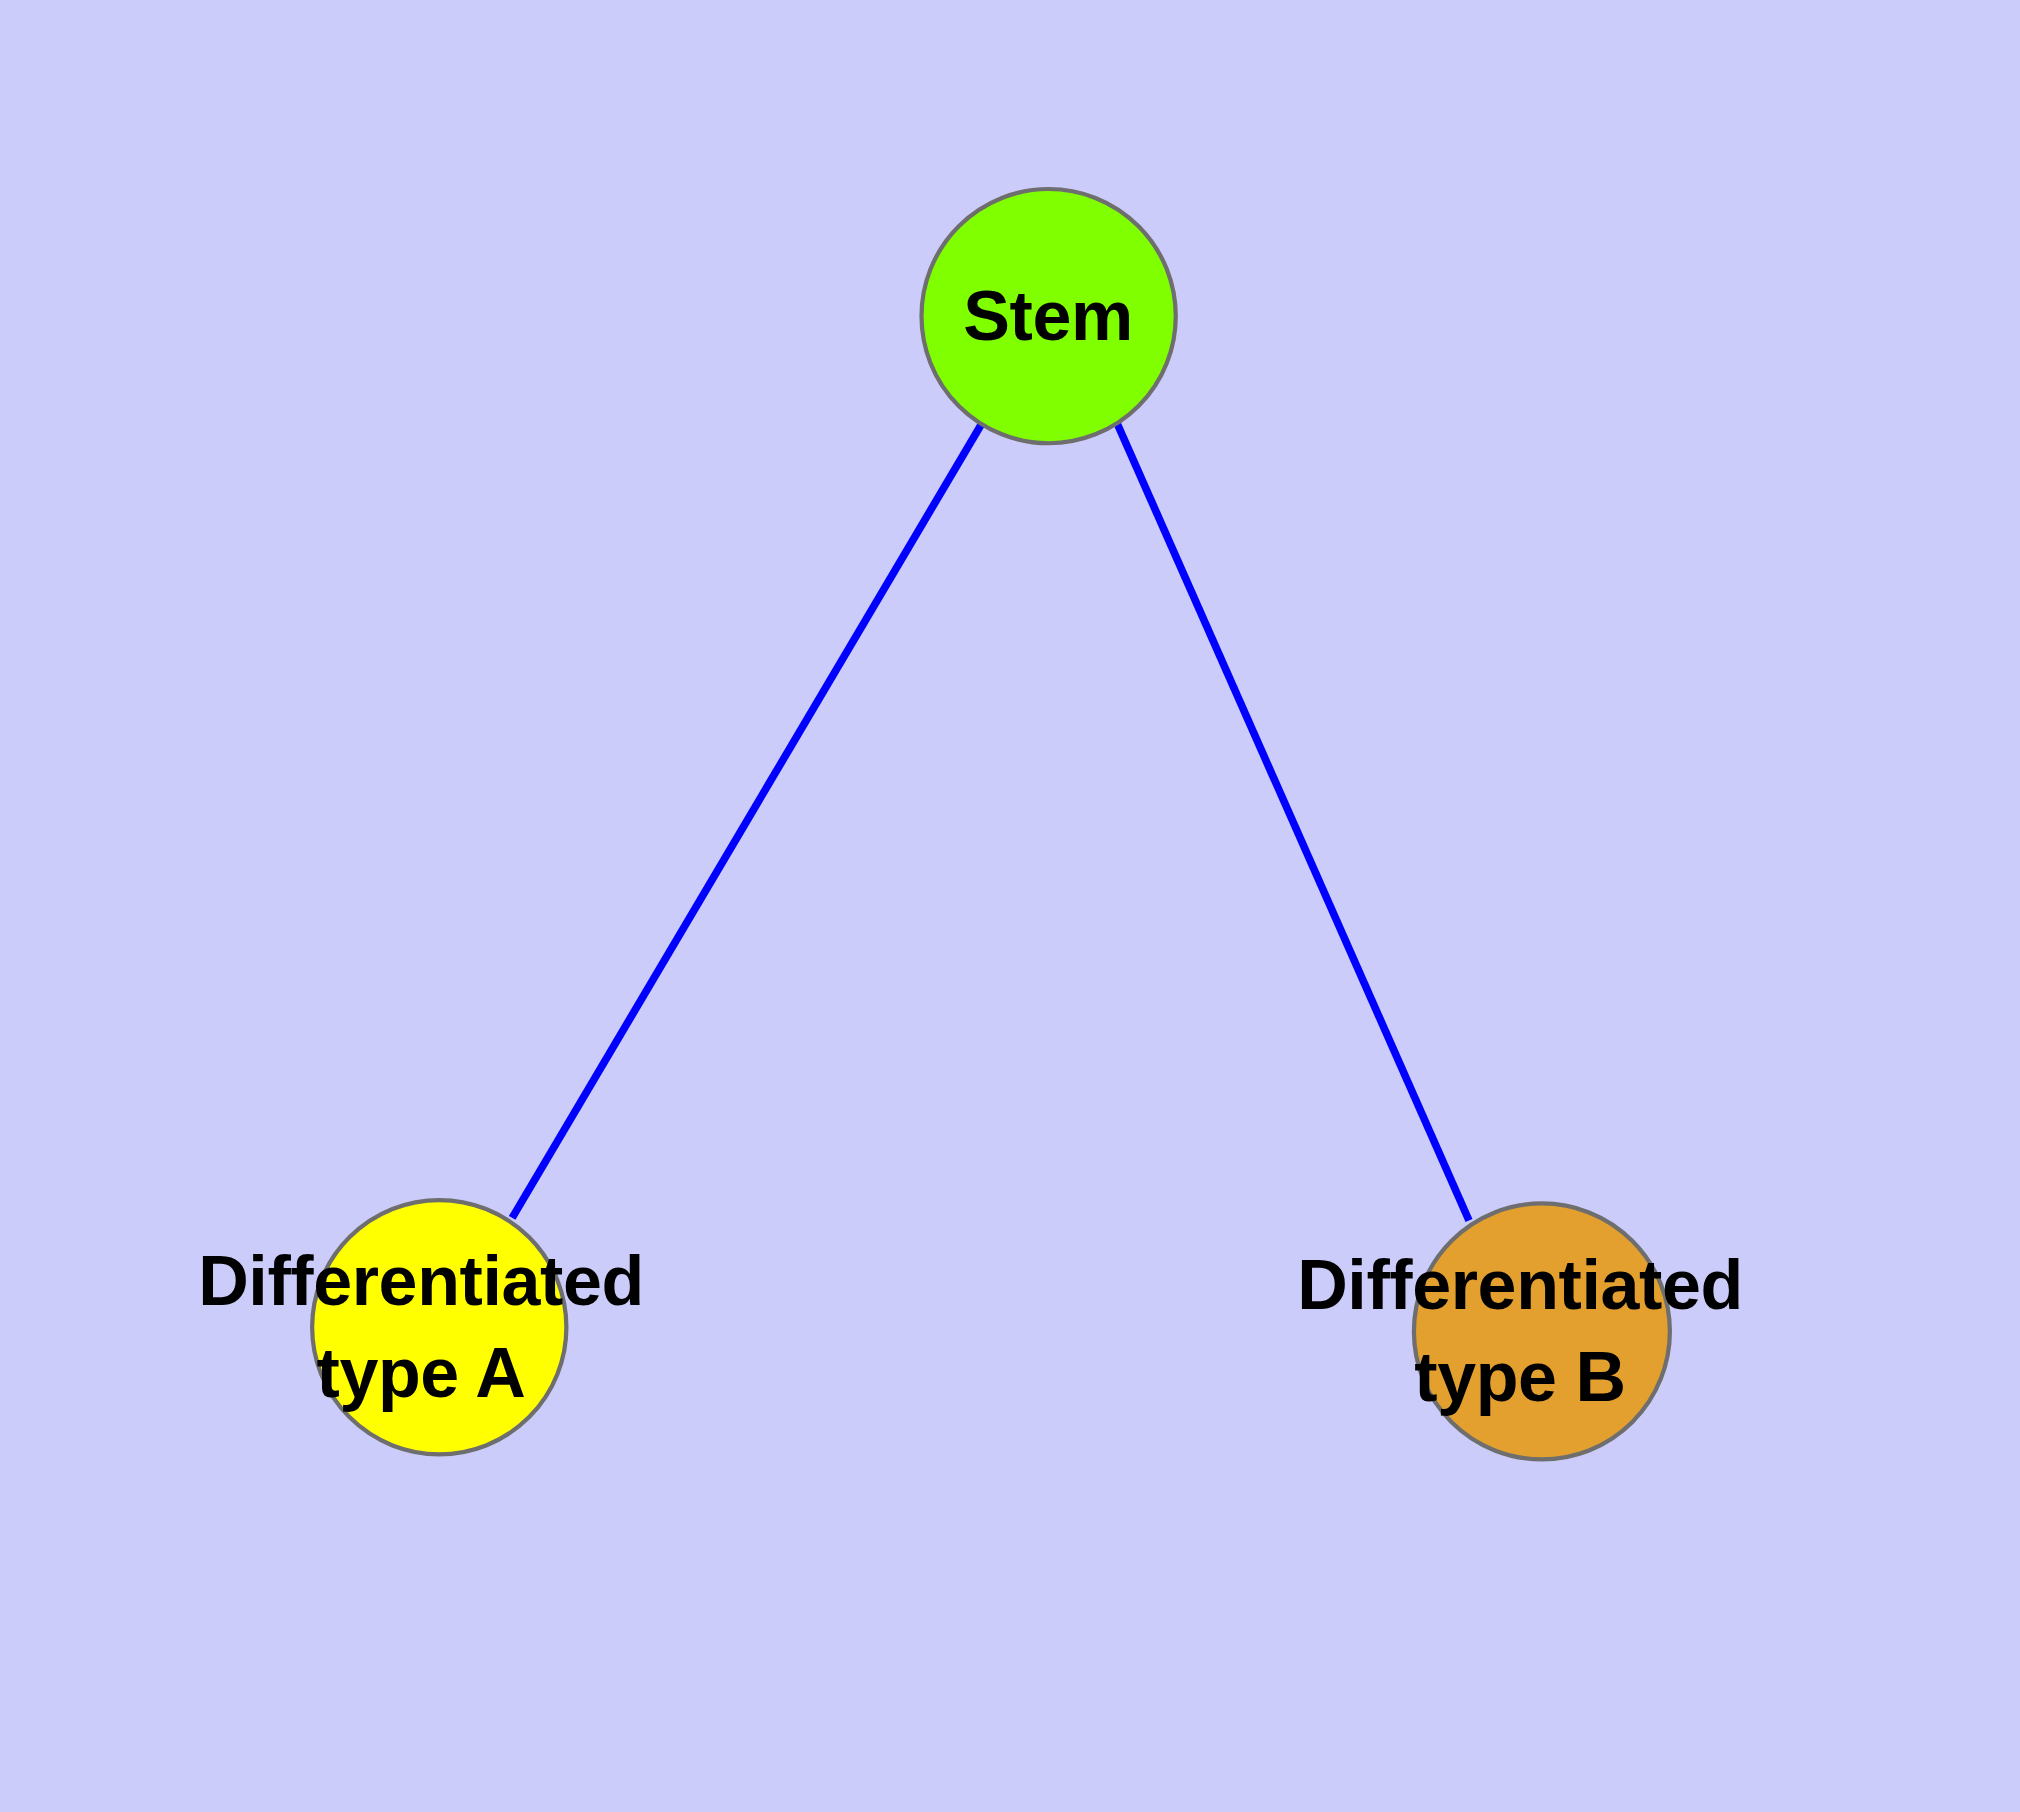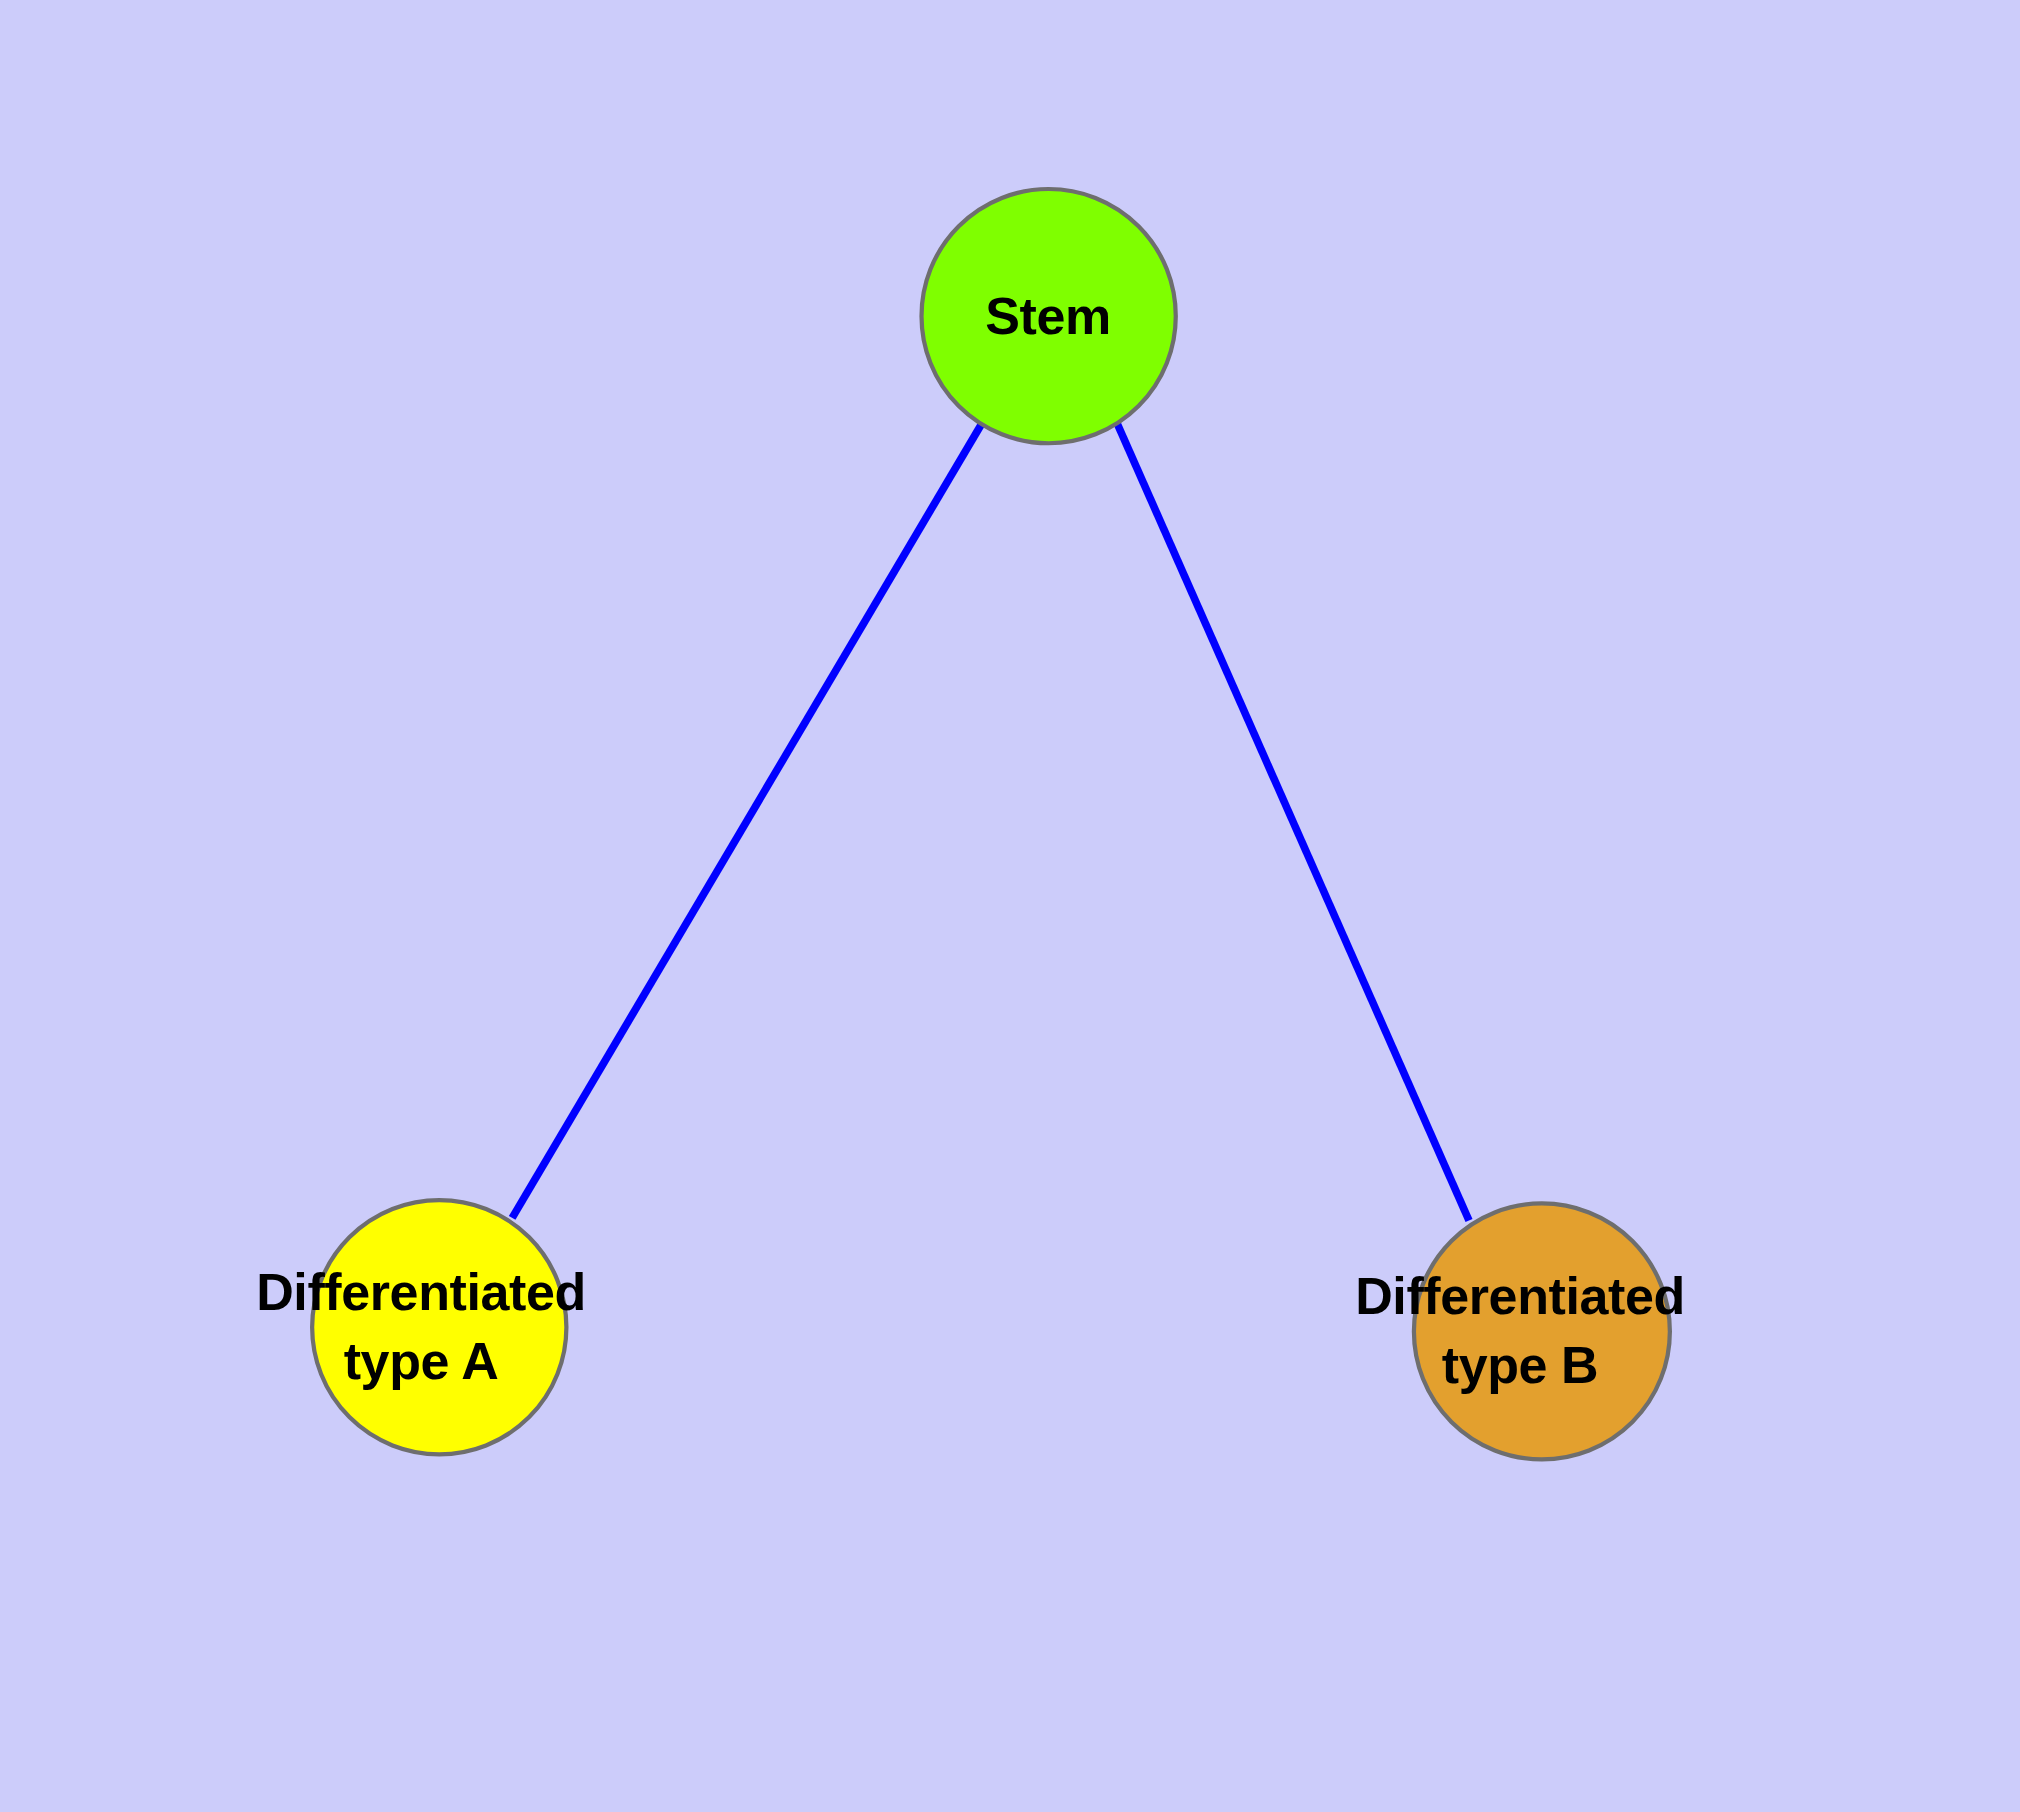--- a/index.html
+++ b/index.html
@@ -21,21 +21,21 @@
     left: 0;
     width: 2021px;
     height: 1812px;
     display: block;
   }
   .node-label {
     position: absolute;
     color: #000000;
     font-family: "Liberation Sans", "DejaVu Sans", sans-serif;
     font-weight: bold;
-    font-size: 52px;
+    font-size: 70px;
     line-height: 1.32;
     text-align: center;
     white-space: pre;
     letter-spacing: -0.4px;
     transform: translate(-50%, -50%);
     pointer-events: none;
     -webkit-font-smoothing: antialiased;
   }
 </style>
 </head>

